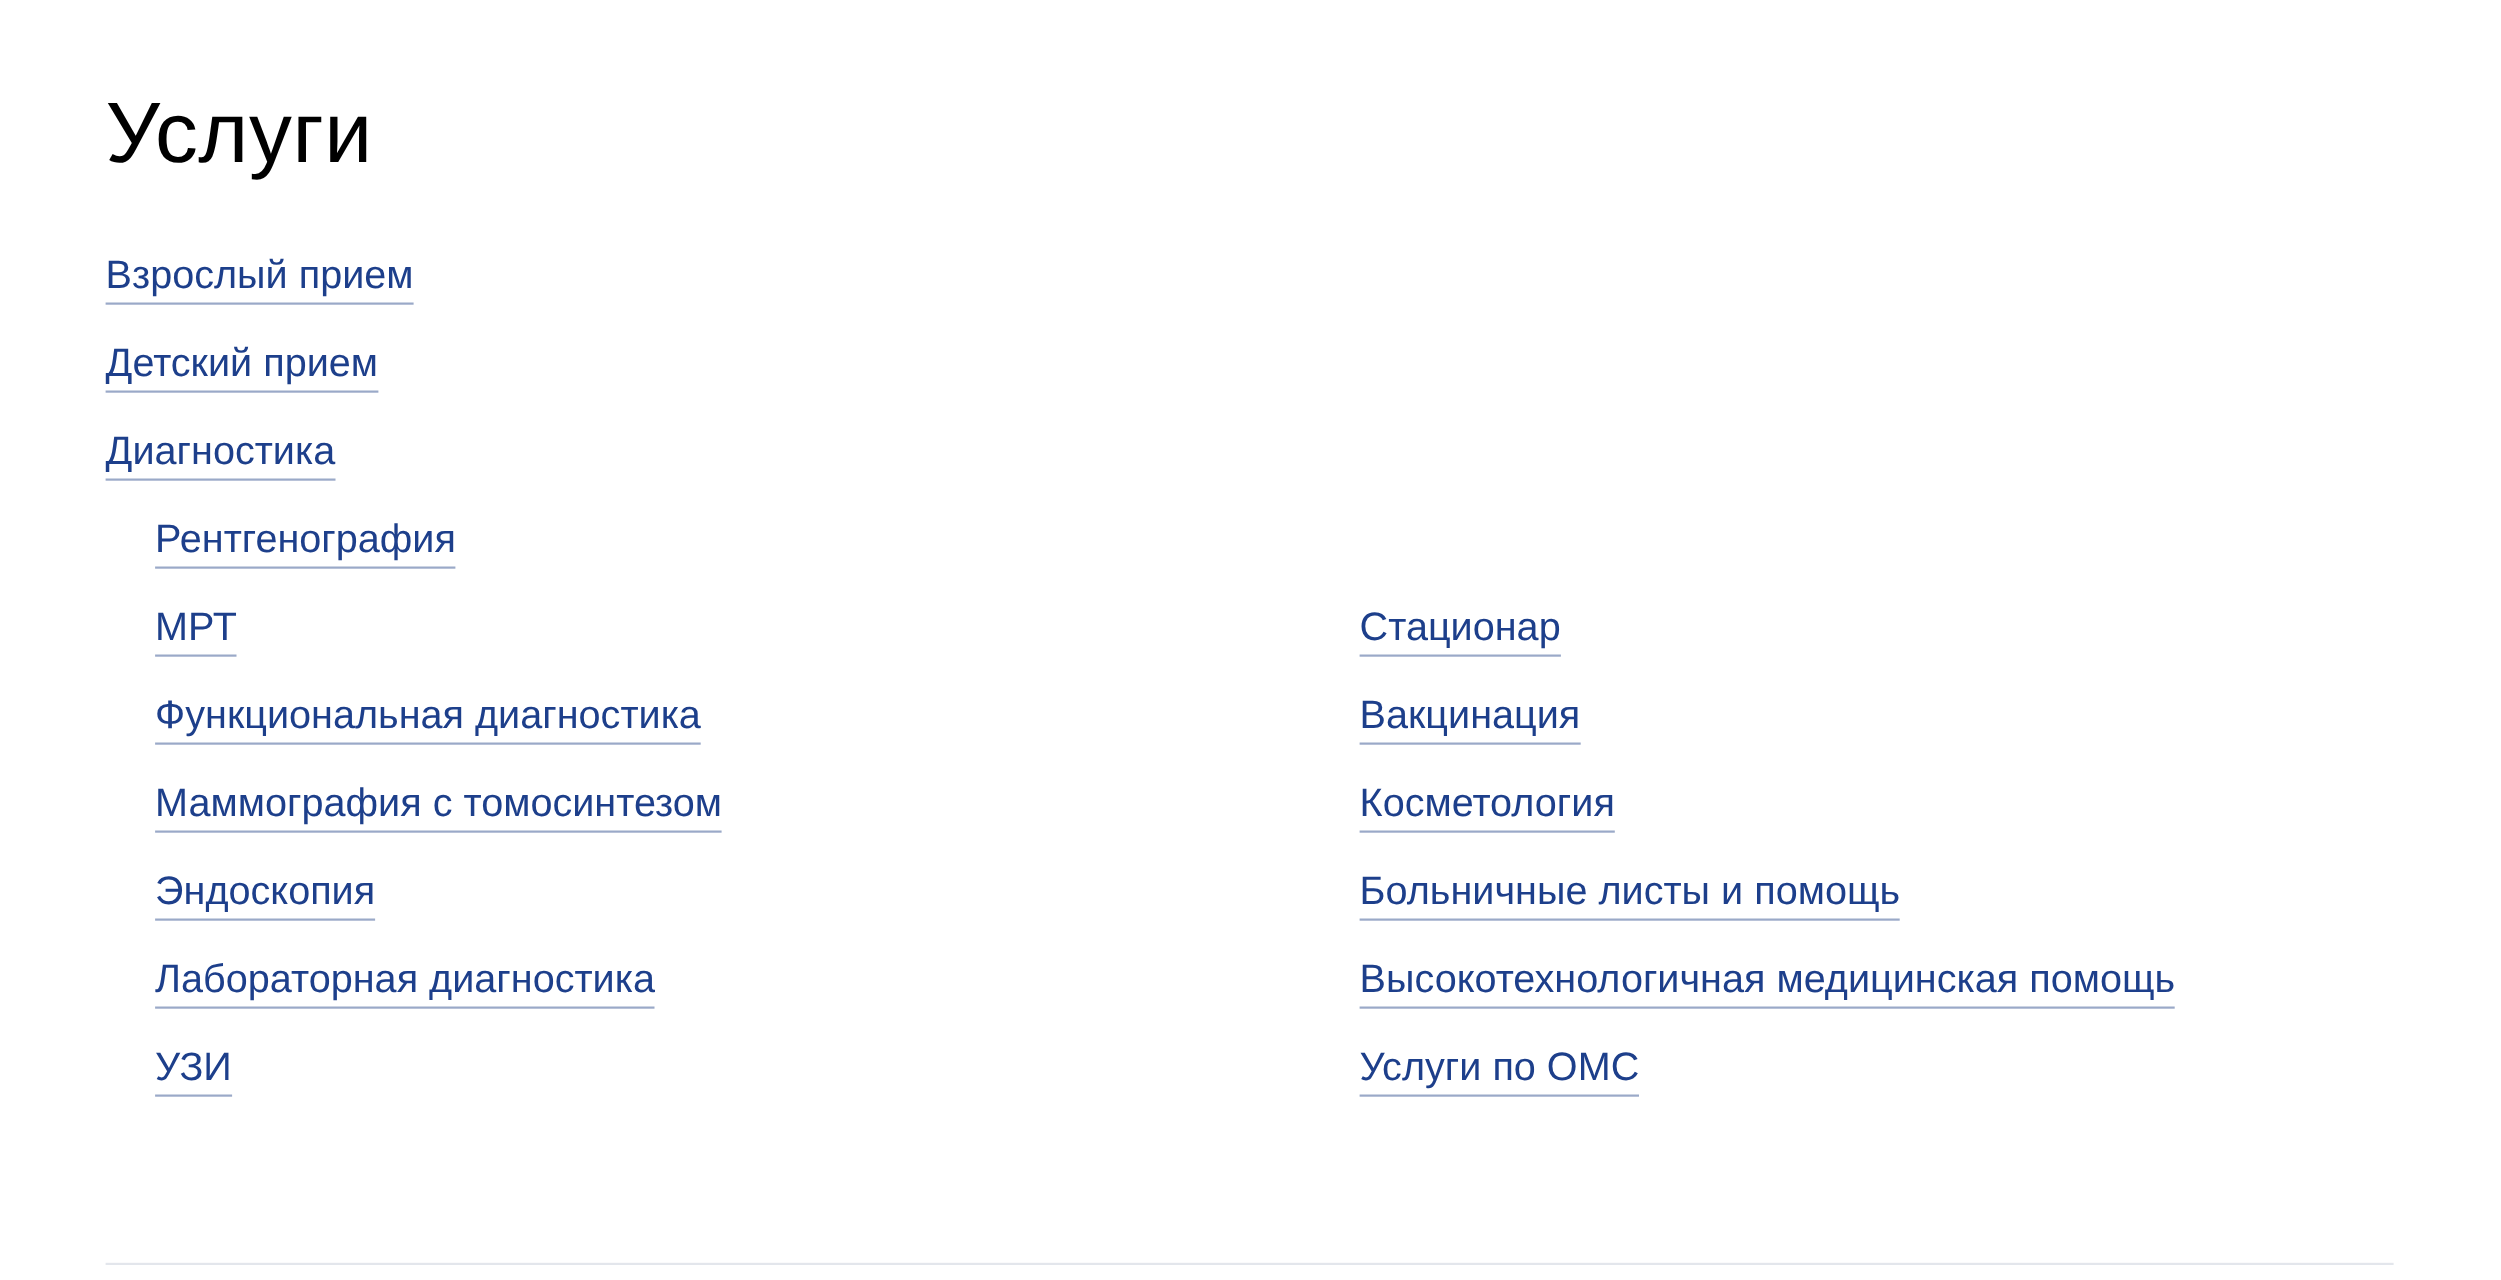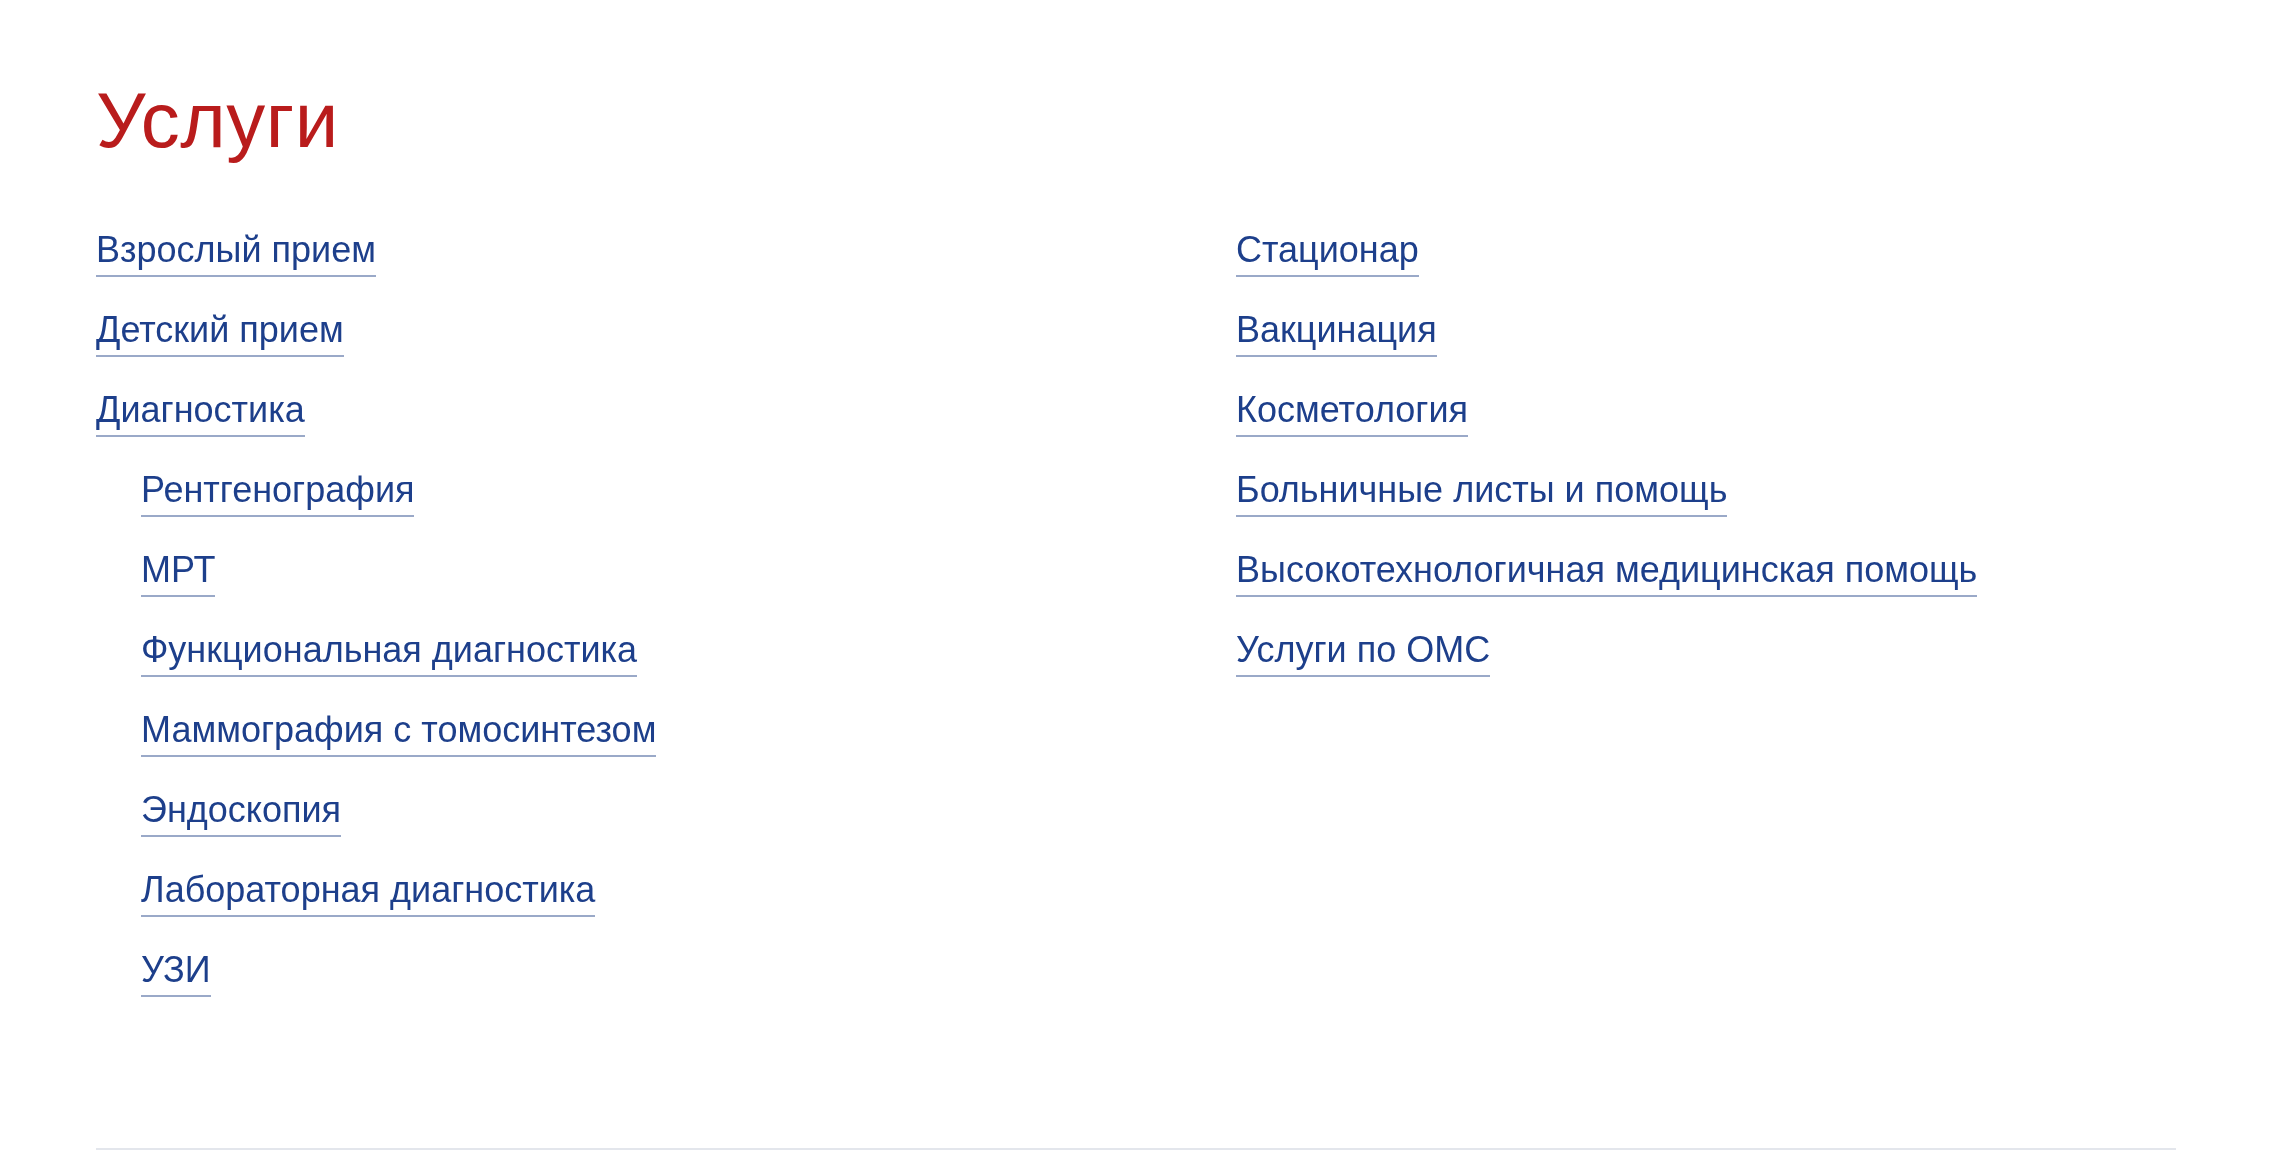--- a/index.html
+++ b/index.html
@@ -21,31 +21,31 @@
     box-sizing: border-box;
     padding: 0;
   }
   .page-title {
     position: absolute;
     left: 96px;
     top: 20px;
     font-size: 78px;
     font-weight: 400;
     line-height: 96px;
-    color: #b91c1c;
+    color: #000000;
     letter-spacing: 0.5px;
   }
   .columns {
     position: absolute;
     left: 96px;
     top: 228px;
     width: 2080px;
     display: flex;
     flex-direction: row;
-    align-items: flex-start;
+    align-items: flex-end;
   }
   .col {
     display: flex;
     flex-direction: column;
   }
   .col-left {
     width: 1140px;
   }
   .col-right {
     width: 940px;

